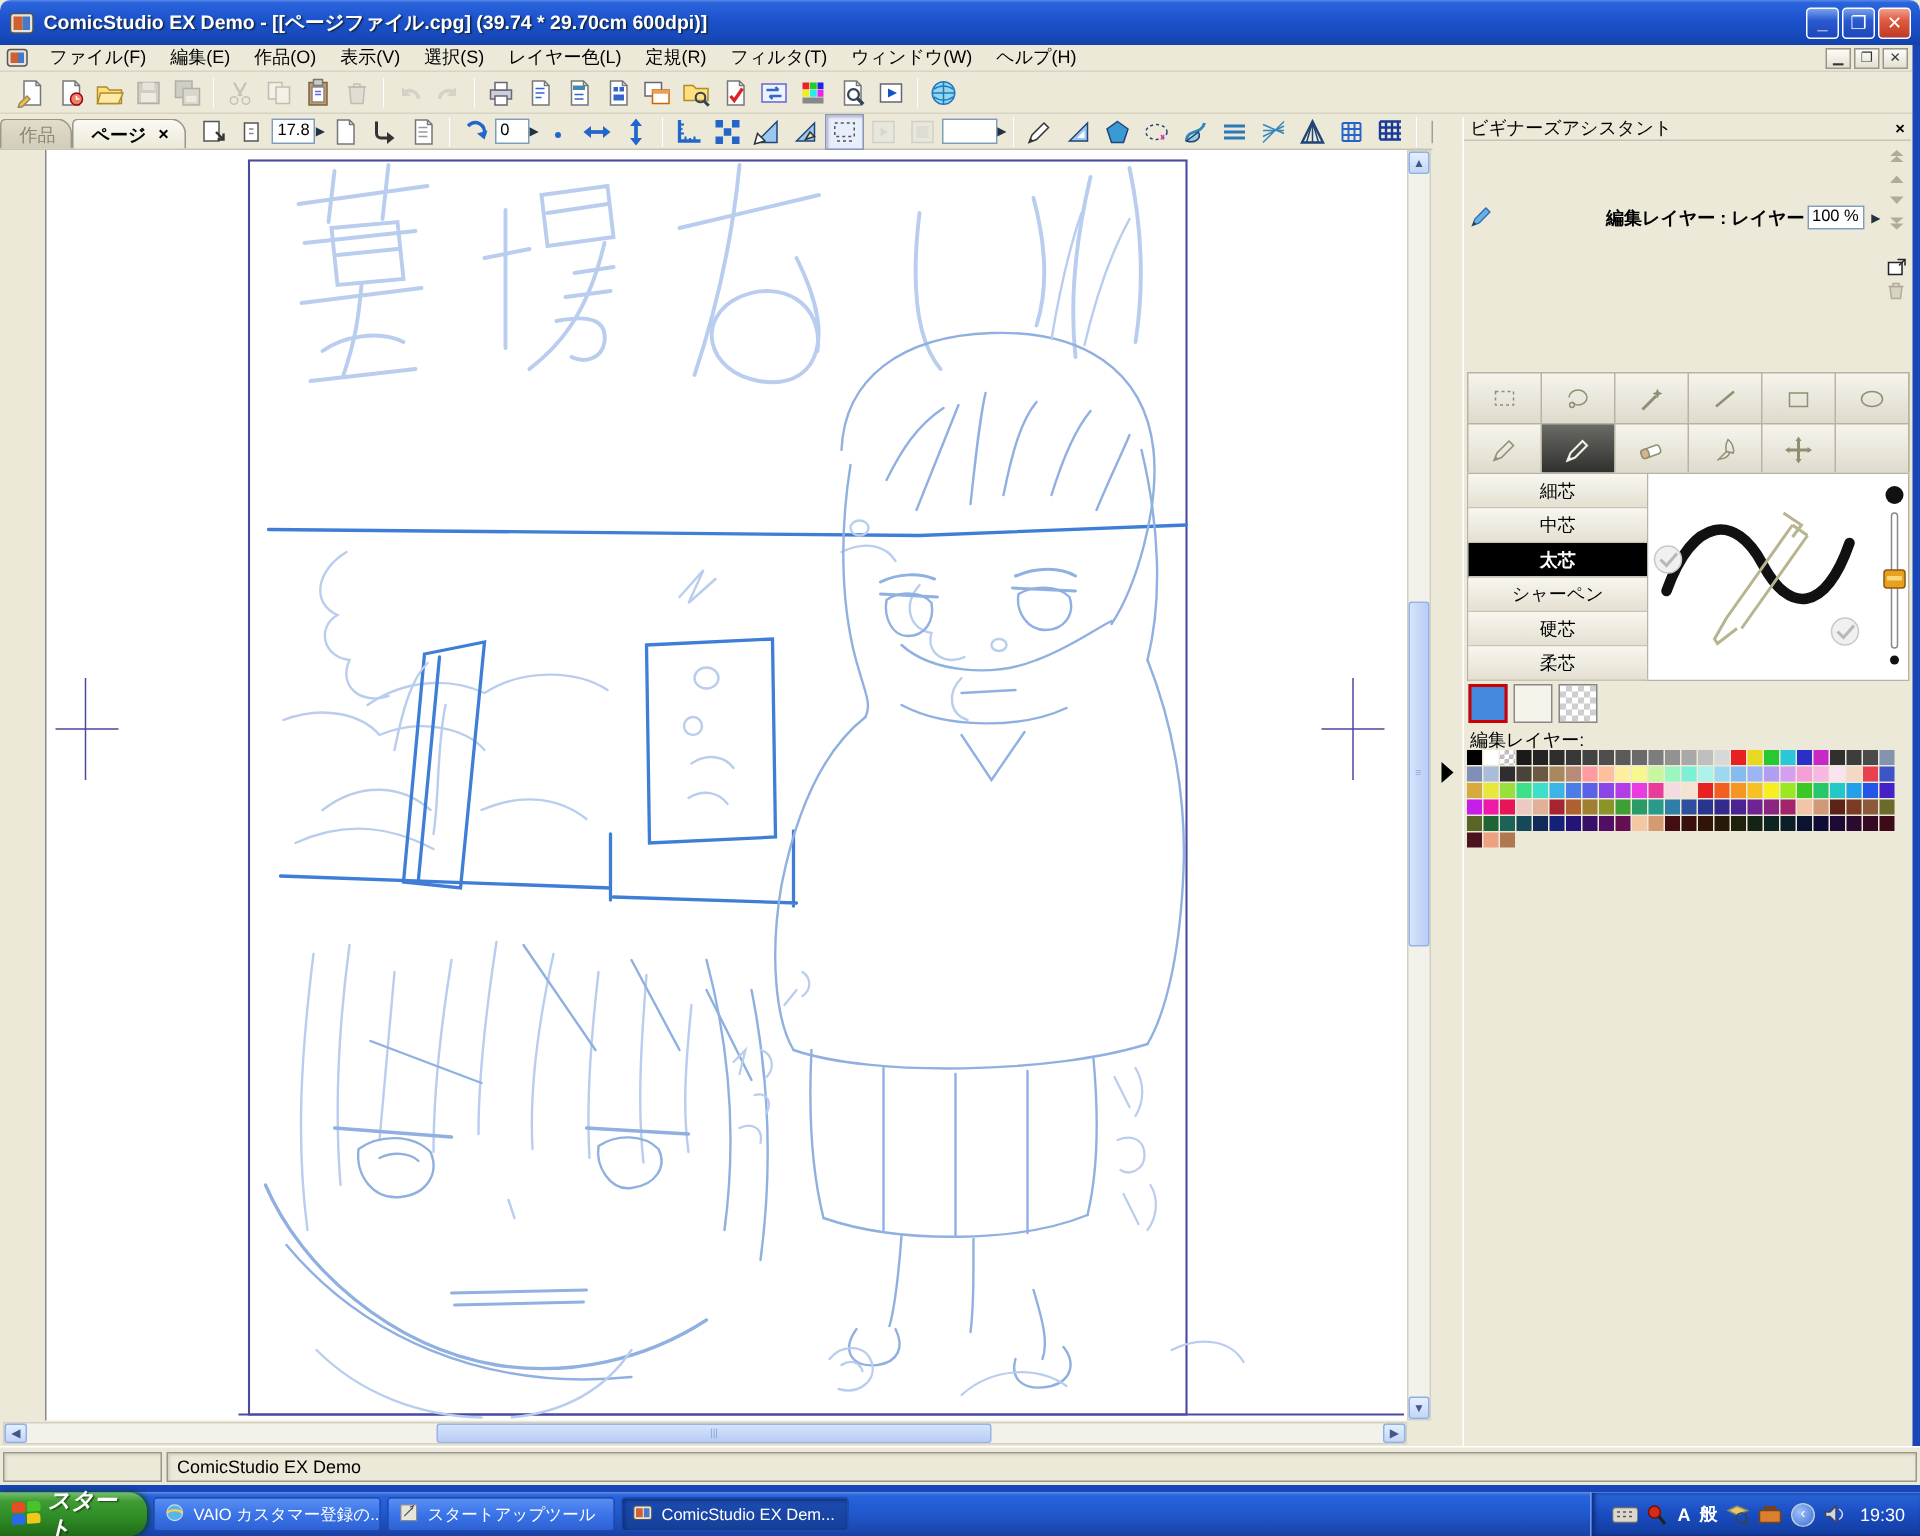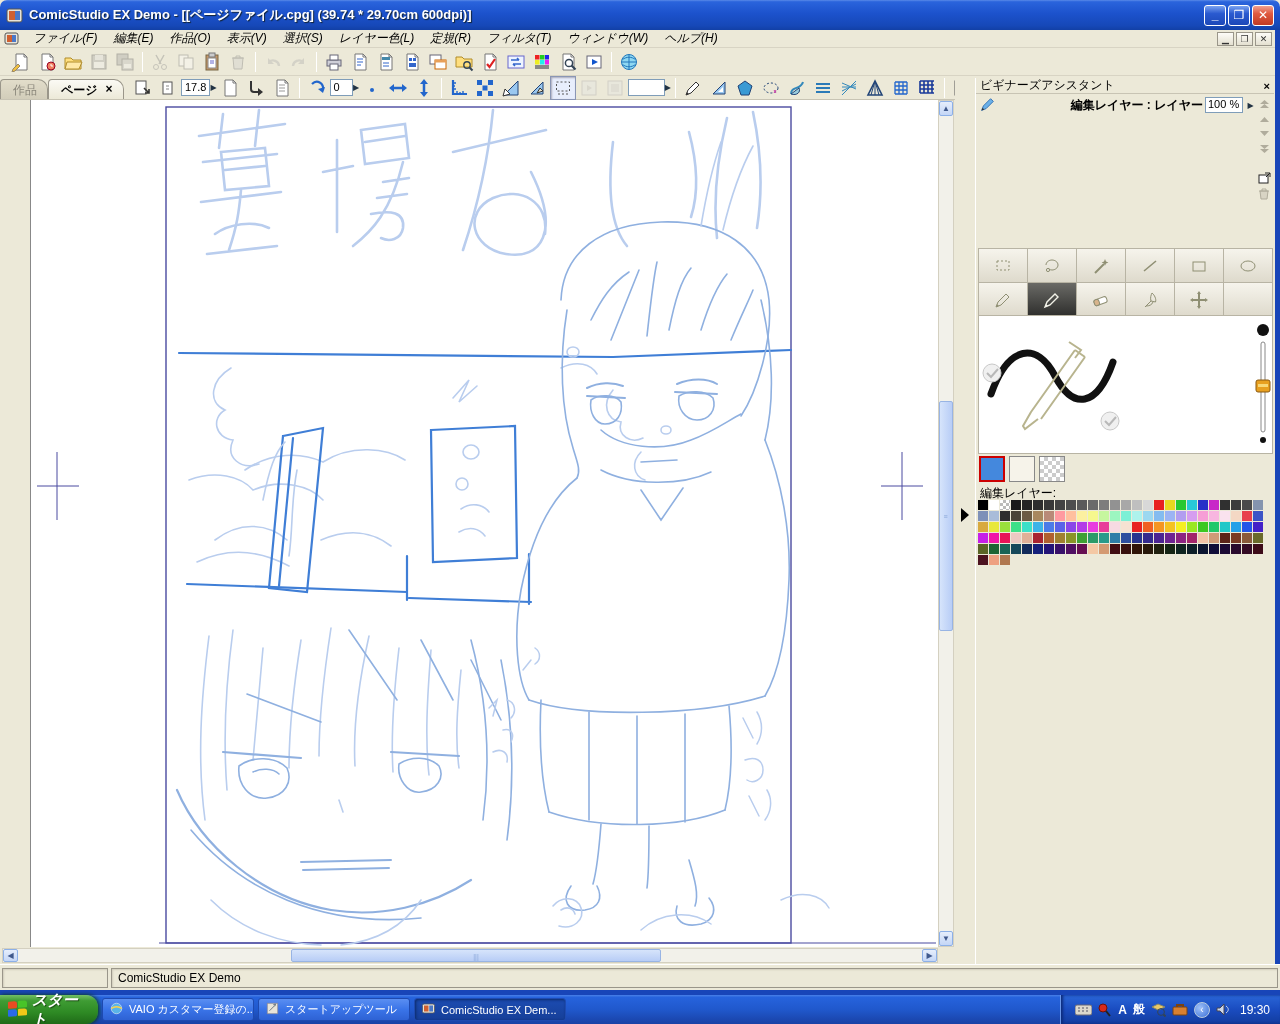--- a/index.html
+++ b/index.html
@@ -14,21 +14,21 @@
   .titlebar .ttl { color:#fff; font-weight:bold; font-size:13px; text-shadow:1px 1px 1px #123; white-space:nowrap; }
   .winbtns { margin-left:auto; display:flex; gap:2px; }
   .winbtn { width:22px; height:21px; border:1px solid #fff; border-radius:3px; color:#fff; font-weight:bold;
     font-size:12px; display:flex; align-items:center; justify-content:center;
     background:linear-gradient(180deg,#7aa2f0,#2a5ad0 40%,#1c48b8); }
   .winbtn.close { background:linear-gradient(180deg,#f0a090,#e05a40 40%,#c03a24); }
 
   .menubar { position:absolute; left:0; top:30px; width:1280px; height:18px; background:#ece9d8;
     display:flex; align-items:center; border-bottom:1px solid #d8d4c4; }
   .menubar .mdi-ico { width:15px; height:15px; margin:0 6px 0 4px; }
-  .menu-item { padding:1px 8px; white-space:nowrap;font-style:italic; }
+  .menu-item { padding:1px 8px; white-space:nowrap; }
   .mdi-ctrls { margin-left:auto; display:flex; gap:2px; padding-right:8px; }
   .mdi-btn { width:17px; height:14px; background:linear-gradient(180deg,#fdfcf8,#e4e0d0); border:1px solid #9a968a;
     font-size:9px; display:flex; align-items:center; justify-content:center; color:#333; }
 
   .toolbar1 { position:absolute; left:0; top:48px; width:1280px; height:28px; background:#ece9d8;
     display:flex; align-items:center; padding-left:8px; border-bottom:1px solid #d8d4c4; }
   .tb-btn { width:26px; height:24px; display:flex; align-items:center; justify-content:center; border:1px solid transparent; }
   .tb-btn.disabled { opacity:.38; filter:grayscale(1); }
   .tb-sep { width:1px; height:20px; background:#b8b4a4; border-right:1px solid #fff; margin:0 4px; }
 
@@ -56,21 +56,21 @@
   .grip { position:absolute; left:50%; top:50%; transform:translate(-50%,-50%); color:#8aa6d8; font-size:7px; letter-spacing:1px; }
 
   .splitter { position:absolute; left:955px; top:78px; width:20px; height:886px; background:#ece9d8; }
   .split-arrow { position:absolute; left:6px; top:430px; width:0; height:0;
     border-left:8px solid #000; border-top:7px solid transparent; border-bottom:7px solid transparent; }
 
   
   .assistant { position:absolute; left:975px; top:78px; width:299px; height:886px; background:#ece9d8; border-left:1px solid #fff; }
   .as-header { height:16px; display:flex; align-items:center; padding:0 4px; border-bottom:1px solid #c8c4b4; }
   .as-header .x { margin-left:auto; font-weight:bold; font-size:11px; }
-  .as-editrow { height:22px; display:flex; align-items:center; padding:0 2px; }
+  .as-editrow { height:22px; display:flex; align-items:center; padding:0 2px;margin-top:40px; }
   .as-editrow .lbl { font-weight:bold; margin-left:auto; font-size:12px; }
   .op-input { width:38px; height:16px; background:#fff; border:1px solid #7f9db9; font-size:11px; padding:0 2px; margin:0 2px; }
   .layer-list { position:absolute; left:3px; top:38px; width:278px; height:112px; background:#fff; border:1px solid #9a968a; }
   .layer-row { height:20px; background:#9c9ce4; border-bottom:1px solid #7a7ac4; display:flex; align-items:center; gap:6px; padding:0 4px; }
   .layer-row .nm { font-weight:bold; }
   .chk { width:13px; height:13px; background:#fff; border:1px solid #666; }
   .side-col { position:absolute; right:2px; top:20px; width:16px; display:flex; flex-direction:column; gap:3px; align-items:center; }
   .side-col .sbtn { width:14px; height:12px; display:flex; align-items:center; justify-content:center; }
 
   .as-tabs { position:absolute; left:0; top:152px; width:299px; height:18px; display:flex; padding-left:2px; border-bottom:1px solid #9a968a; }
@@ -774,20 +774,28 @@
           <path d="M10 3v14M3 10h14" stroke="#8f8f73" stroke-width="2"></path>
           <path d="M10 1L8 4h4zM10 19l-2-3h4zM1 10l3-2v4zM19 10l-3-2v4z" fill="#8f8f73"></path>
         </svg>
       </div>
       <div class="tool-cell">
         <svg width="20" height="20" viewBox="0 0 20 20"></svg>
       </div>
     </div>
 
   <div class="pen-area">
+    <div class="pen-list" id="pen-list">
+        <div class="pen-row">細芯</div>
+        <div class="pen-row">中芯</div>
+        <div class="pen-row selected">太芯</div>
+        <div class="pen-row">シャーペン</div>
+        <div class="pen-row">硬芯</div>
+        <div class="pen-row">柔芯</div>
+      </div>
     <div class="pen-preview">
       <svg width="155" height="137" viewBox="0 0 155 137">
         <path d="M12,78 C30,28 58,26 76,60 C94,94 118,92 134,46" fill="none" stroke="#111" stroke-width="7" stroke-linecap="round"></path>
         <g stroke="#b8b48e" fill="none" stroke-width="2">
           <path d="M52,96 L96,34 M62,103 L106,41 M52,96 l-8,14 2,3 13,-10 M96,34 l10,7 M90,26 l12,8 -6,8"></path>
         </g>
         <g stroke="#c8c8c8" fill="#f0f0f0">
           <circle cx="13" cy="57" r="9"></circle>
             <path d="M8,57 l4,4 7,-8" fill="none" stroke="#b8b8b8" stroke-width="2"></path>
           <circle cx="131" cy="105" r="9"></circle>

